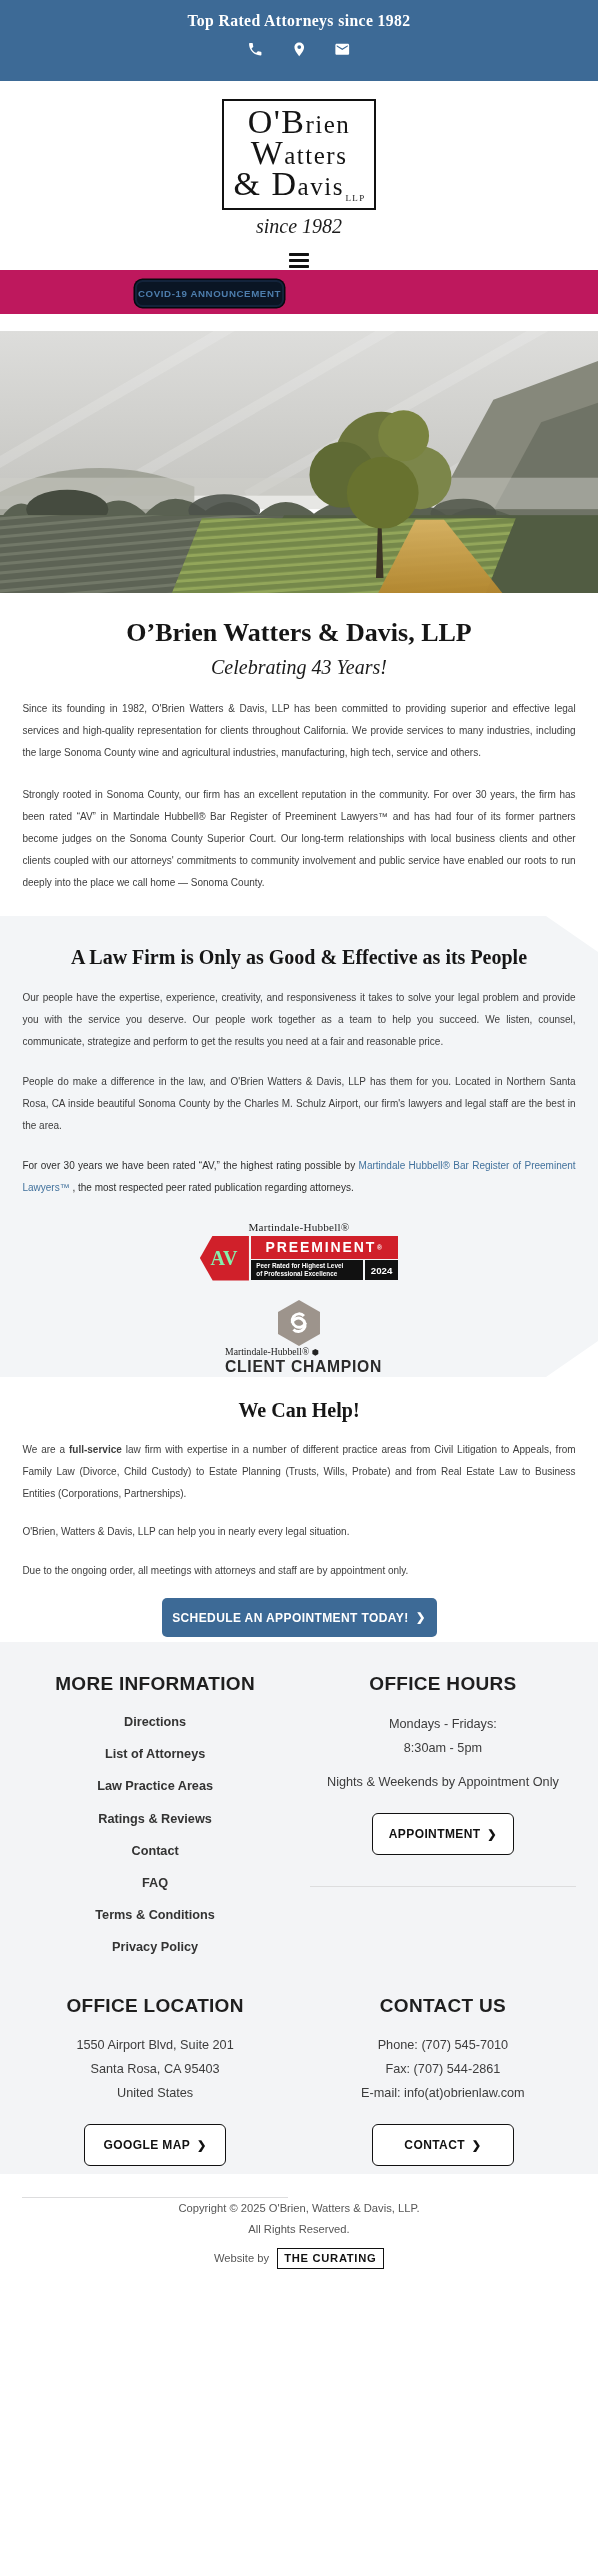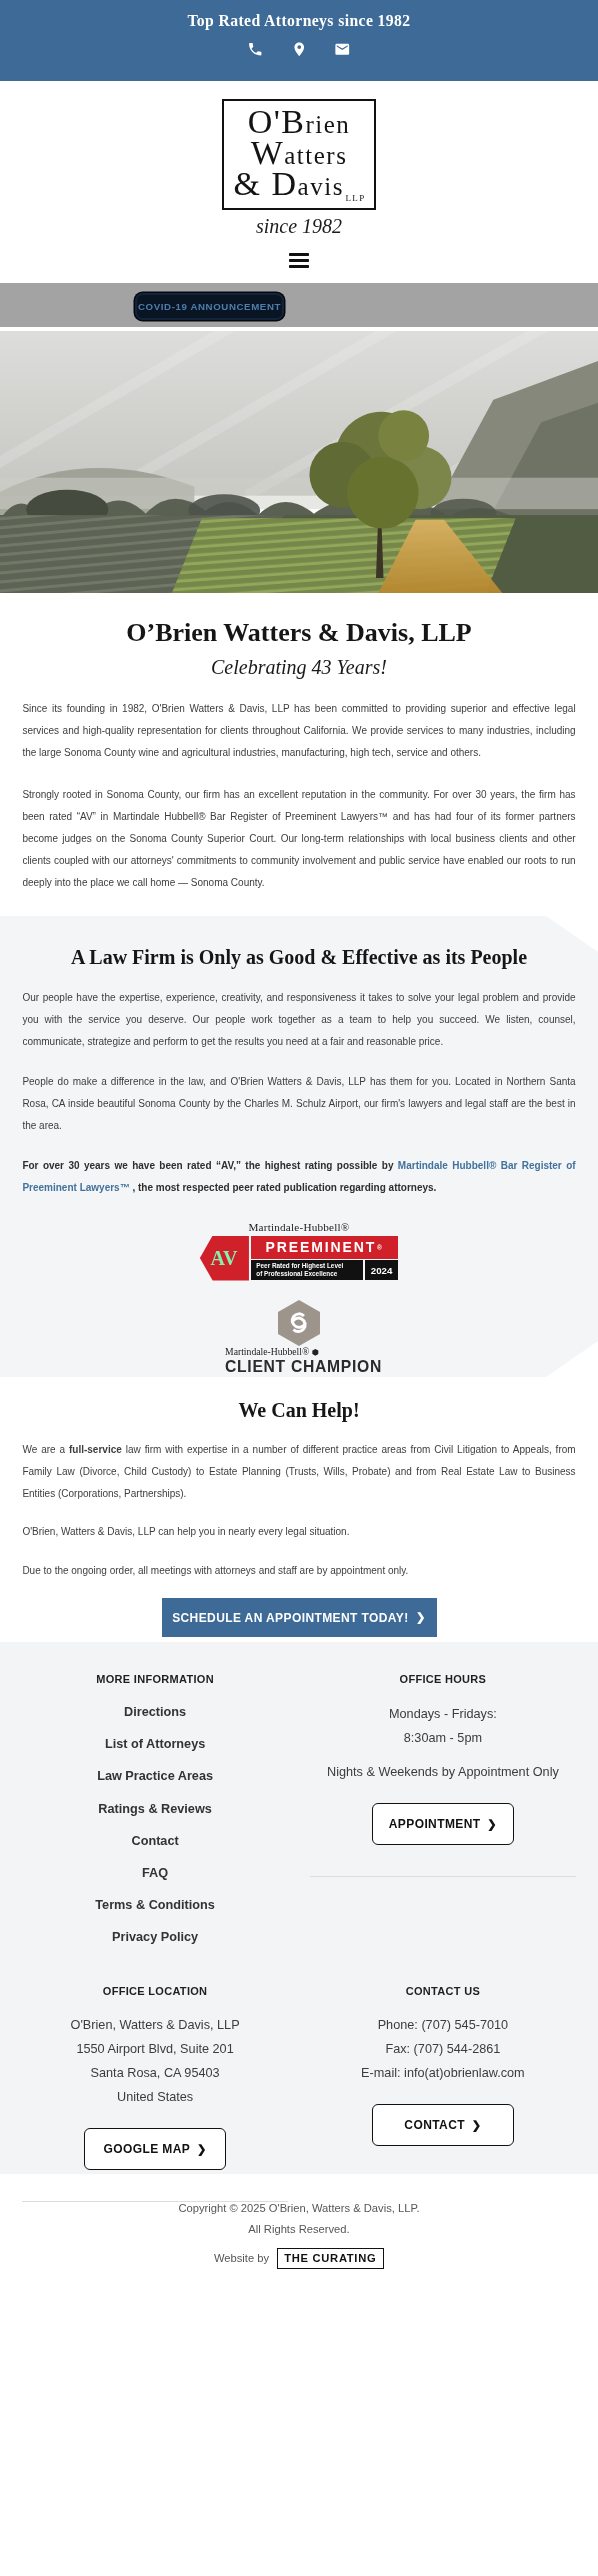--- a/index.html
+++ b/index.html
@@ -14,39 +14,39 @@
 
   
   .header{height:250px;background:#ffffff;position:relative;text-align:center;}
   .logo-box{display:inline-block;margin-top:18px;width:154px;height:111px;border:2.2px solid #111;padding-top:4.5px;box-sizing:border-box;cursor:pointer;}
   .logo-line{font-family:"Liberation Serif",serif;color:#141414;line-height:.92;letter-spacing:1.5px;font-size:25px;}
   .logo-line .cap{font-size:34px;}
   .logo-llp{font-size:9px;letter-spacing:1.5px;vertical-align:baseline;position:relative;top:6px;left:1.5px;}
   .since{font-family:"Liberation Serif",serif;font-style:italic;font-size:20px;color:#1c1c1c;margin-top:4.5px;}
   .hamburger{display:inline-block;margin-top:12px;cursor:pointer;}
   .hamburger span{display:block;width:20px;height:3px;background:#111;margin:3px 0;border-radius:0.7px;}
-  .covid-band{position:absolute;bottom:4px;left:0;right:0;height:44px;background:#a3a3a3;padding-left:37px;}
+  .covid-band{position:absolute;bottom:17px;left:0;right:0;height:44px;background:#be185d;padding-left:37px;}
   .covid-btn{position:absolute;left:135px;top:9.7px;width:149px;height:27px;box-sizing:border-box;background:#0a1524;border:2.2px solid #13233a;border-radius:7.5px;box-shadow:0 0 0 1.5px #05090f;color:#4d7dac;font-size:9.7px;font-weight:700;letter-spacing:0.6px;display:flex;align-items:center;justify-content:center;cursor:pointer;}
 
   
   .hero{height:262px;position:relative;}
   .hero svg{display:block;width:598px;height:262px;}
 
   
   .intro{height:323px;box-sizing:border-box;padding:25.4px 22.4px 0 22.4px;text-align:center;}
   h1.main-title{font-family:"Liberation Serif",serif;font-size:26px;font-weight:700;color:#161616;margin:0;}
   .sub-title{font-family:"Liberation Serif",serif;font-style:italic;font-size:20px;color:#1a1a1a;margin-top:7.5px;}
   .body-p{text-align:justify;font-size:10px;line-height:22px;color:#3d3d3d;margin:19.4px 0 0 0;}
 
   
   .people{height:461px;box-sizing:border-box;background:#f3f5f7;padding:30px 22.4px 0 22.4px;
           clip-path:polygon(0 0,546px 0,598px 36px,598px 425px,546px 461px,0 461px);}
   h2.section-title{font-family:"Liberation Serif",serif;font-size:20px;font-weight:700;color:#161616;text-align:center;margin:0;}
   .people .body-p{margin-top:18px;}
-  .bold-p{font-weight:700;color:#2e2e2e;}
+  .bold-p{font-weight:400;color:#2e2e2e;}
   a.inline-link{color:#41719c;text-decoration:none;cursor:pointer;}
 
   
   .badge-wrap{text-align:center;}
   .av-badge{display:inline-block;margin-top:22.4px;}
   .mh-wordmark{font-family:"Liberation Serif",serif;font-size:11.2px;color:#1d1d1d;letter-spacing:0.2px;}
   .av-row{display:flex;align-items:center;justify-content:center;margin-top:2.2px;}
   .av-hex{width:49px;height:45px;background:#d0202a;clip-path:polygon(26% 0,100% 0,100% 100%,26% 100%,0 50%);display:flex;align-items:center;justify-content:center;color:#86efac;font-family:"Liberation Serif",serif;font-size:20px;font-weight:700;letter-spacing:0.7px;}
   .av-right{margin-left:2.2px;width:147px;}
   .av-preeminent{background:#d0202a;color:#fff;height:23px;display:flex;align-items:center;justify-content:center;font-size:14px;font-weight:700;letter-spacing:1.9px;}
@@ -60,28 +60,28 @@
   .cc-brand{font-family:"Liberation Serif",serif;font-size:9.7px;color:#222;}
   .cc-brand .dot{font-size:8.2px;}
   .cc-title{font-size:15.7px;font-weight:800;color:#2b2b2b;letter-spacing:0.7px;margin-top:0.7px;}
   .cc-level{font-size:11.2px;color:#a39d96;letter-spacing:3px;margin-top:0.7px;}
   .cc-level b{color:#8a847d;}
 
   
   .help{height:265px;box-sizing:border-box;padding:22.4px 22.4px 0 22.4px;text-align:center;}
   .help .body-p{margin-top:16.5px;}
   .help .single{text-align:left;}
-  .cta-btn{margin:16.5px auto 0 auto;width:275px;height:39px;background:#3d6a96;border-radius:0;color:#fff;font-size:12px;font-weight:700;letter-spacing:0.4px;display:flex;align-items:center;justify-content:center;gap:7.5px;cursor:pointer;}
+  .cta-btn{margin:16.5px auto 0 auto;width:275px;height:39px;background:#3d6a96;border-radius:5px;color:#fff;font-size:12px;font-weight:700;letter-spacing:0.4px;display:flex;align-items:center;justify-content:center;gap:7.5px;cursor:pointer;}
   .chev{font-size:11.2px;font-weight:700;}
 
   
   .footer{height:532px;box-sizing:border-box;background:#f3f4f6;padding:31px 22.4px 0 22.4px;}
   .fgrid{display:grid;grid-template-columns:1fr 1fr;column-gap:22.4px;}
   .fwidget{text-align:center;}
-  .fw-title{font-size:11px;font-weight:700;color:#1f1f1f;letter-spacing:0.3px;margin-bottom:16.5px;}
+  .fw-title{font-size:19px;font-weight:700;color:#1f1f1f;letter-spacing:0.3px;margin-bottom:16.5px;}
   .fnav div.fnav-item{font-size:12.7px;font-weight:700;color:#333;margin:0 0 10.5px 0;line-height:12.7px;padding:4.5px 0;cursor:pointer;}
   .fline{font-size:12.7px;color:#3c3c3c;line-height:24px;}
   .fgap{height:10.5px;}
   .outline-btn{margin:19.4px auto 0 auto;width:142px;height:42px;box-sizing:border-box;background:#fff;border:1.5px solid #111;border-radius:6px;color:#111;font-size:12px;font-weight:700;letter-spacing:0.4px;display:flex;align-items:center;justify-content:center;gap:6.7px;cursor:pointer;}
   .fdivider{height:0.7px;background:#ddddde;margin-top:31px;}
   .row2{margin-top:25.4px;}
 
   
   .bottom{height:399px;box-sizing:border-box;background:#fff;text-align:center;padding-top:24px;}
   .copy-line{font-size:11.2px;color:#565656;line-height:21px;}
@@ -275,21 +275,20 @@
         <div class="fdivider"></div>
       </div>
     </div>
 
     <div class="fgrid row2">
 
       <div class="fwidget">
         <div class="fw-title">OFFICE LOCATION</div>
         <div>
 
-        <div class="fline">O'Brien, Watters &amp; Davis, LLP</div>
             <div class="fline">1550 Airport Blvd, Suite 201</div>
             <div class="fline">Santa Rosa, CA 95403</div>
             <div class="fline">United States</div>
           </div>
         <div class="outline-btn">
           <span>GOOGLE MAP</span>
             <span class="chev">❯</span>
         </div>
         <div class="fdivider"></div>
       </div>

